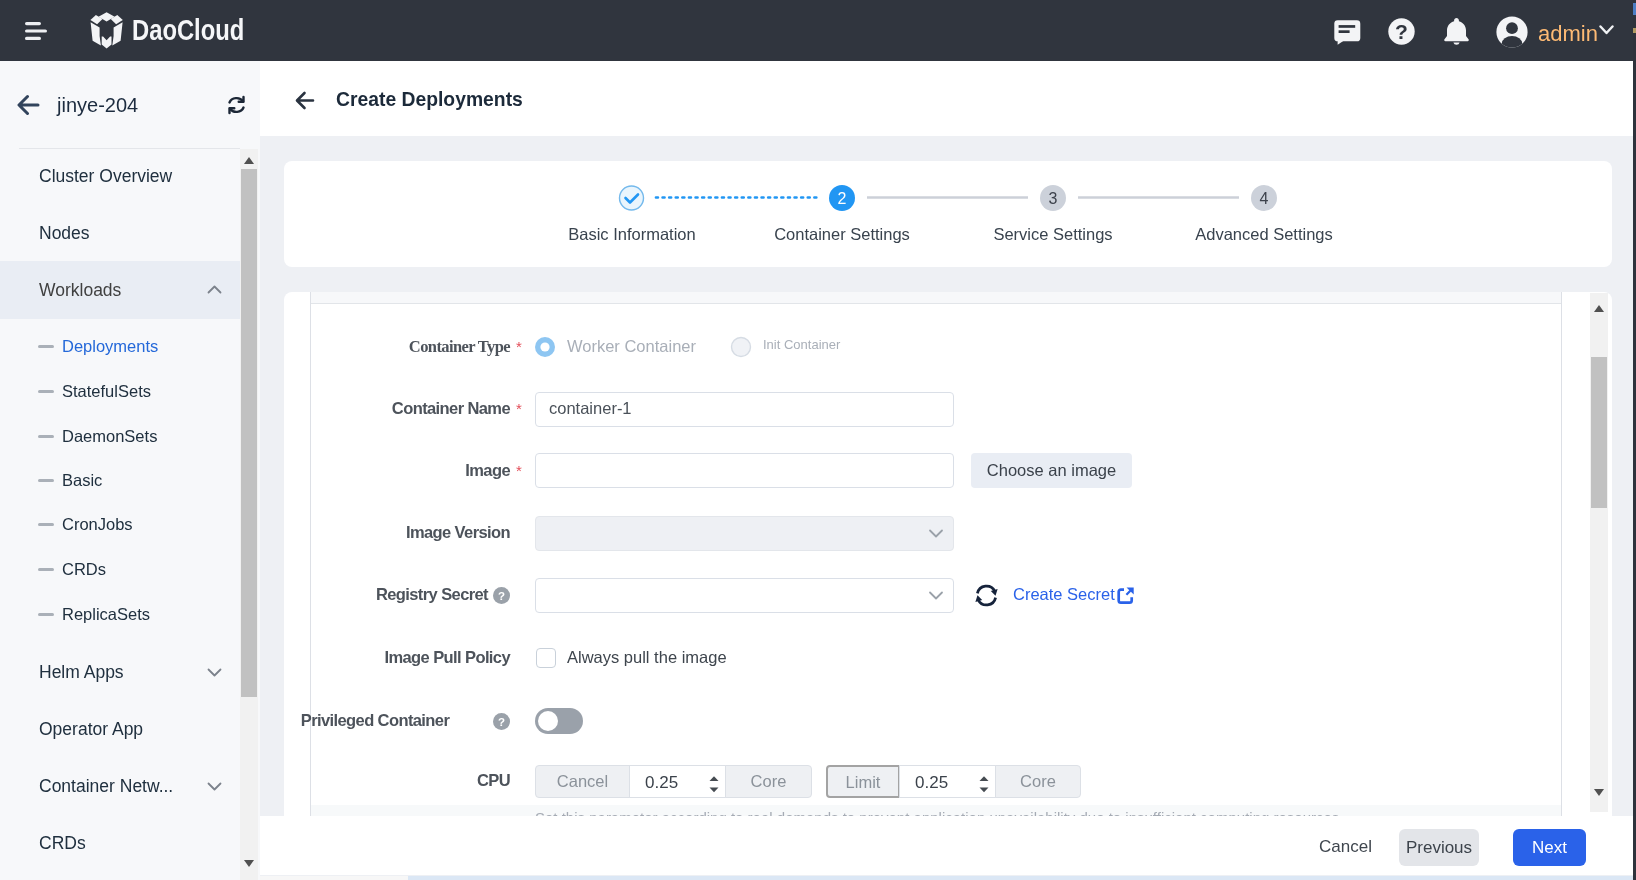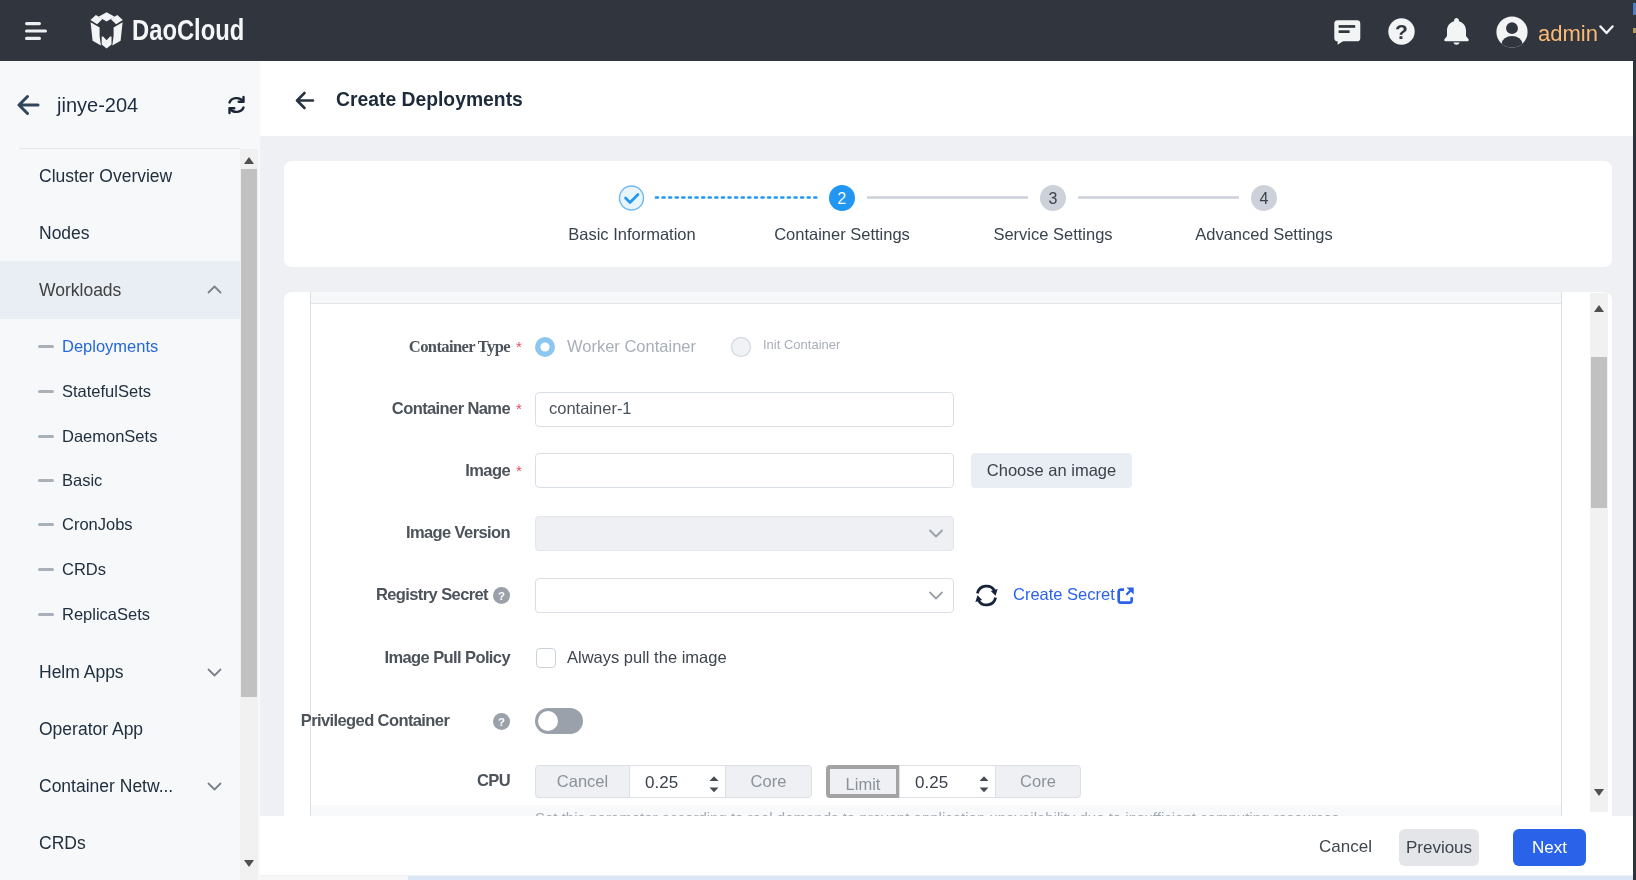--- a/index.html
+++ b/index.html
@@ -234,21 +234,21 @@
 
     <div class="abs" style="left:251px;top:473px;width:95px;height:33px;background:#eef0f3;border:1px solid #dce0e6;border-radius:4px 0 0 4px;text-align:center;line-height:31px;font-size:16.5px;color:#8b929a;">Cancel</div>
     <div class="abs" style="left:345px;top:473px;width:97px;height:33px;background:#fff;border:1px solid #dce0e6;"></div>
     <div class="abs" style="left:361px;top:481px;font-size:17px;color:#3b424b;">0.25</div>
     <svg class="abs" style="left:423px;top:483px;" width="14" height="19" viewBox="0 0 14 19">
           <path d="M2.5 6 L7 1.2 L11.5 6 Z" fill="#454b51"></path>
           <path d="M2.5 12.5 L7 17.3 L11.5 12.5 Z" fill="#454b51"></path>
         </svg>
     <div class="abs" style="left:441px;top:473px;width:87px;height:33px;background:#eef0f3;border:1px solid #dce0e6;border-radius:0 4px 4px 0;text-align:center;line-height:31px;font-size:16.5px;color:#8b929a;">Core</div>
 
-    <div class="abs" style="left:542px;top:473px;width:74px;height:33px;background:#eef0f3;border:4px solid #a3a3a3;border-radius:4px 0 0 4px;text-align:center;line-height:31px;font-size:16.5px;color:#8b929a;">Limit</div>
+    <div class="abs" style="left:542px;top:473px;width:74px;height:33px;background:#eef0f3;border:2px solid #a3a3a3;border-radius:4px 0 0 4px;text-align:center;line-height:31px;font-size:16.5px;color:#8b929a;">Limit</div>
     <div class="abs" style="left:615px;top:473px;width:97px;height:33px;background:#fff;border:1px solid #dce0e6;"></div>
     <div class="abs" style="left:631px;top:481px;font-size:17px;color:#3b424b;">0.25</div>
     <svg class="abs" style="left:693px;top:483px;" width="14" height="19" viewBox="0 0 14 19">
           <path d="M2.5 6 L7 1.2 L11.5 6 Z" fill="#454b51"></path>
           <path d="M2.5 12.5 L7 17.3 L11.5 12.5 Z" fill="#454b51"></path>
         </svg>
     <div class="abs" style="left:711px;top:473px;width:86px;height:33px;background:#eef0f3;border:1px solid #dce0e6;border-radius:0 4px 4px 0;text-align:center;line-height:31px;font-size:16.5px;color:#8b929a;">Core</div>
 
     <div class="abs" style="left:27px;top:513px;width:1250px;height:11px;background:#f7f9fa;"></div>
     <div class="abs" style="left:251px;top:517px;font-size:15px;color:#a5abb4;">Set this parameter according to real demands to prevent application unavailability due to insufficient computing resources.</div>

